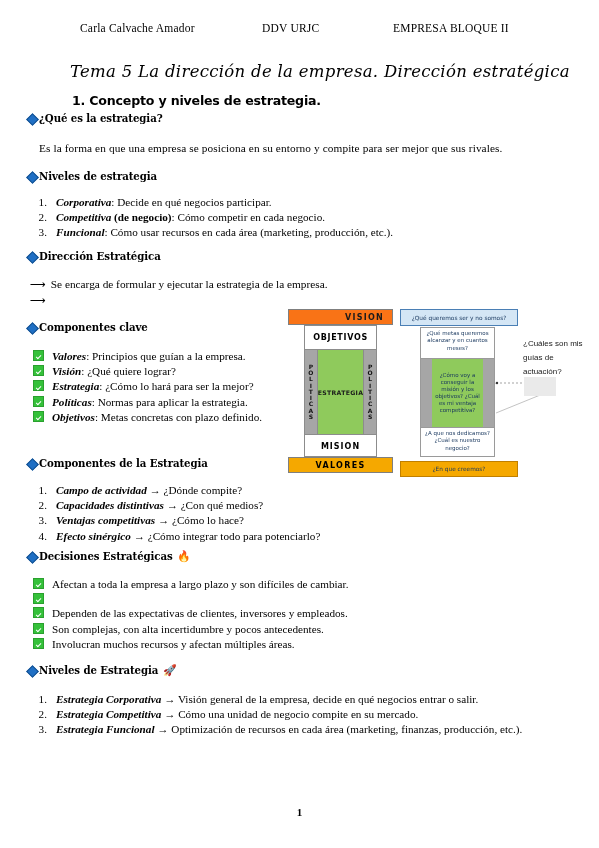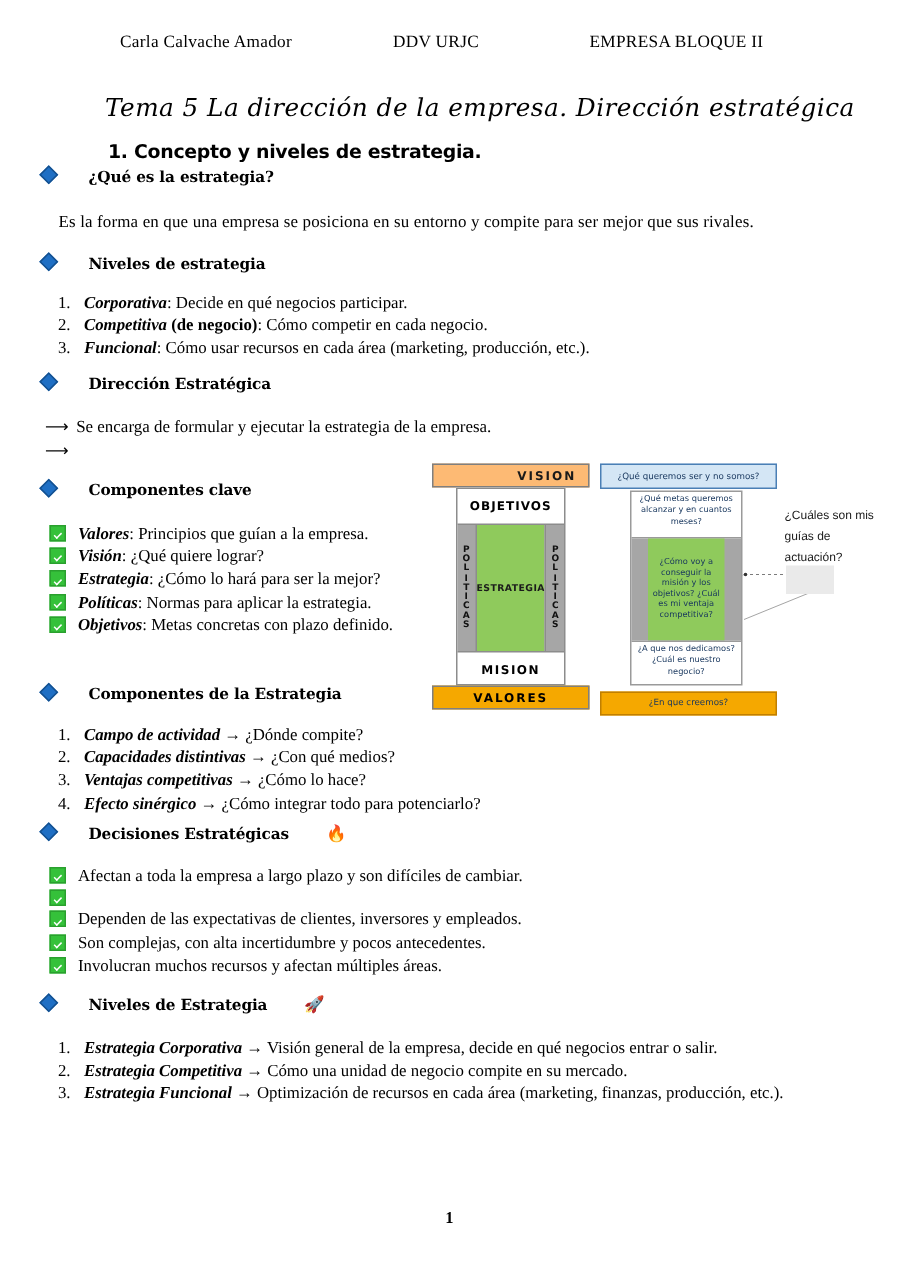--- a/index.html
+++ b/index.html
@@ -34,21 +34,21 @@
 
   
   .sec-h1 {
     position:absolute; left:28px; top:93px;
     font-family:"DejaVu Sans", sans-serif;
     font-weight:bold; font-size:12.6px; letter-spacing:-.2px;margin-left:44px;
   }
 
   
   .dia-head {
-    position:absolute; display:flex; align-items:flex-start; gap:22px;
+    position:absolute; display:flex; align-items:flex-end; gap:2px;
     font-family:"DejaVu Serif", serif;
     font-weight:bold; font-size:10.2px; letter-spacing:-.1px;
     white-space:nowrap;
   }
   .diamond {
     width:9px; height:9px; flex:none;
     background:#1f6fc4;
     transform:rotate(45deg);
     border:1px solid #14508f;
   }
@@ -92,21 +92,21 @@
     border-left:1.8px solid #ffffff; border-bottom:1.8px solid #ffffff;
     transform:rotate(-45deg);
   }
 
   
   .diagram { position:absolute; left:288px; top:305px; width:305px; height:182px; }
 
   .dg-left { position:absolute; left:0; top:0; width:105px; height:175px; }
   .dg-vision {
     position:absolute; left:0; top:4px; width:105px; height:16px;
-    background:#fdba74; border:1px solid #7f7f7f;
+    background:#f97316; border:1px solid #7f7f7f;
     font-family:"DejaVu Sans", sans-serif; font-size:8px; font-weight:bold;
     color:#1a1a1a; display:flex; align-items:center; justify-content:center;
     letter-spacing:1.3px;
     padding-left:48px;
   }
   .dg-body { position:absolute; left:16px; top:20px; width:73px; height:132px; border:1px solid #8c8c8c; background:#fff; }
   .dg-obj {
     position:absolute; left:0; top:0; width:100%; height:24px;
     border-bottom:1px solid #8c8c8c;
     font-family:"DejaVu Sans", sans-serif; font-size:8px; font-weight:bold;

